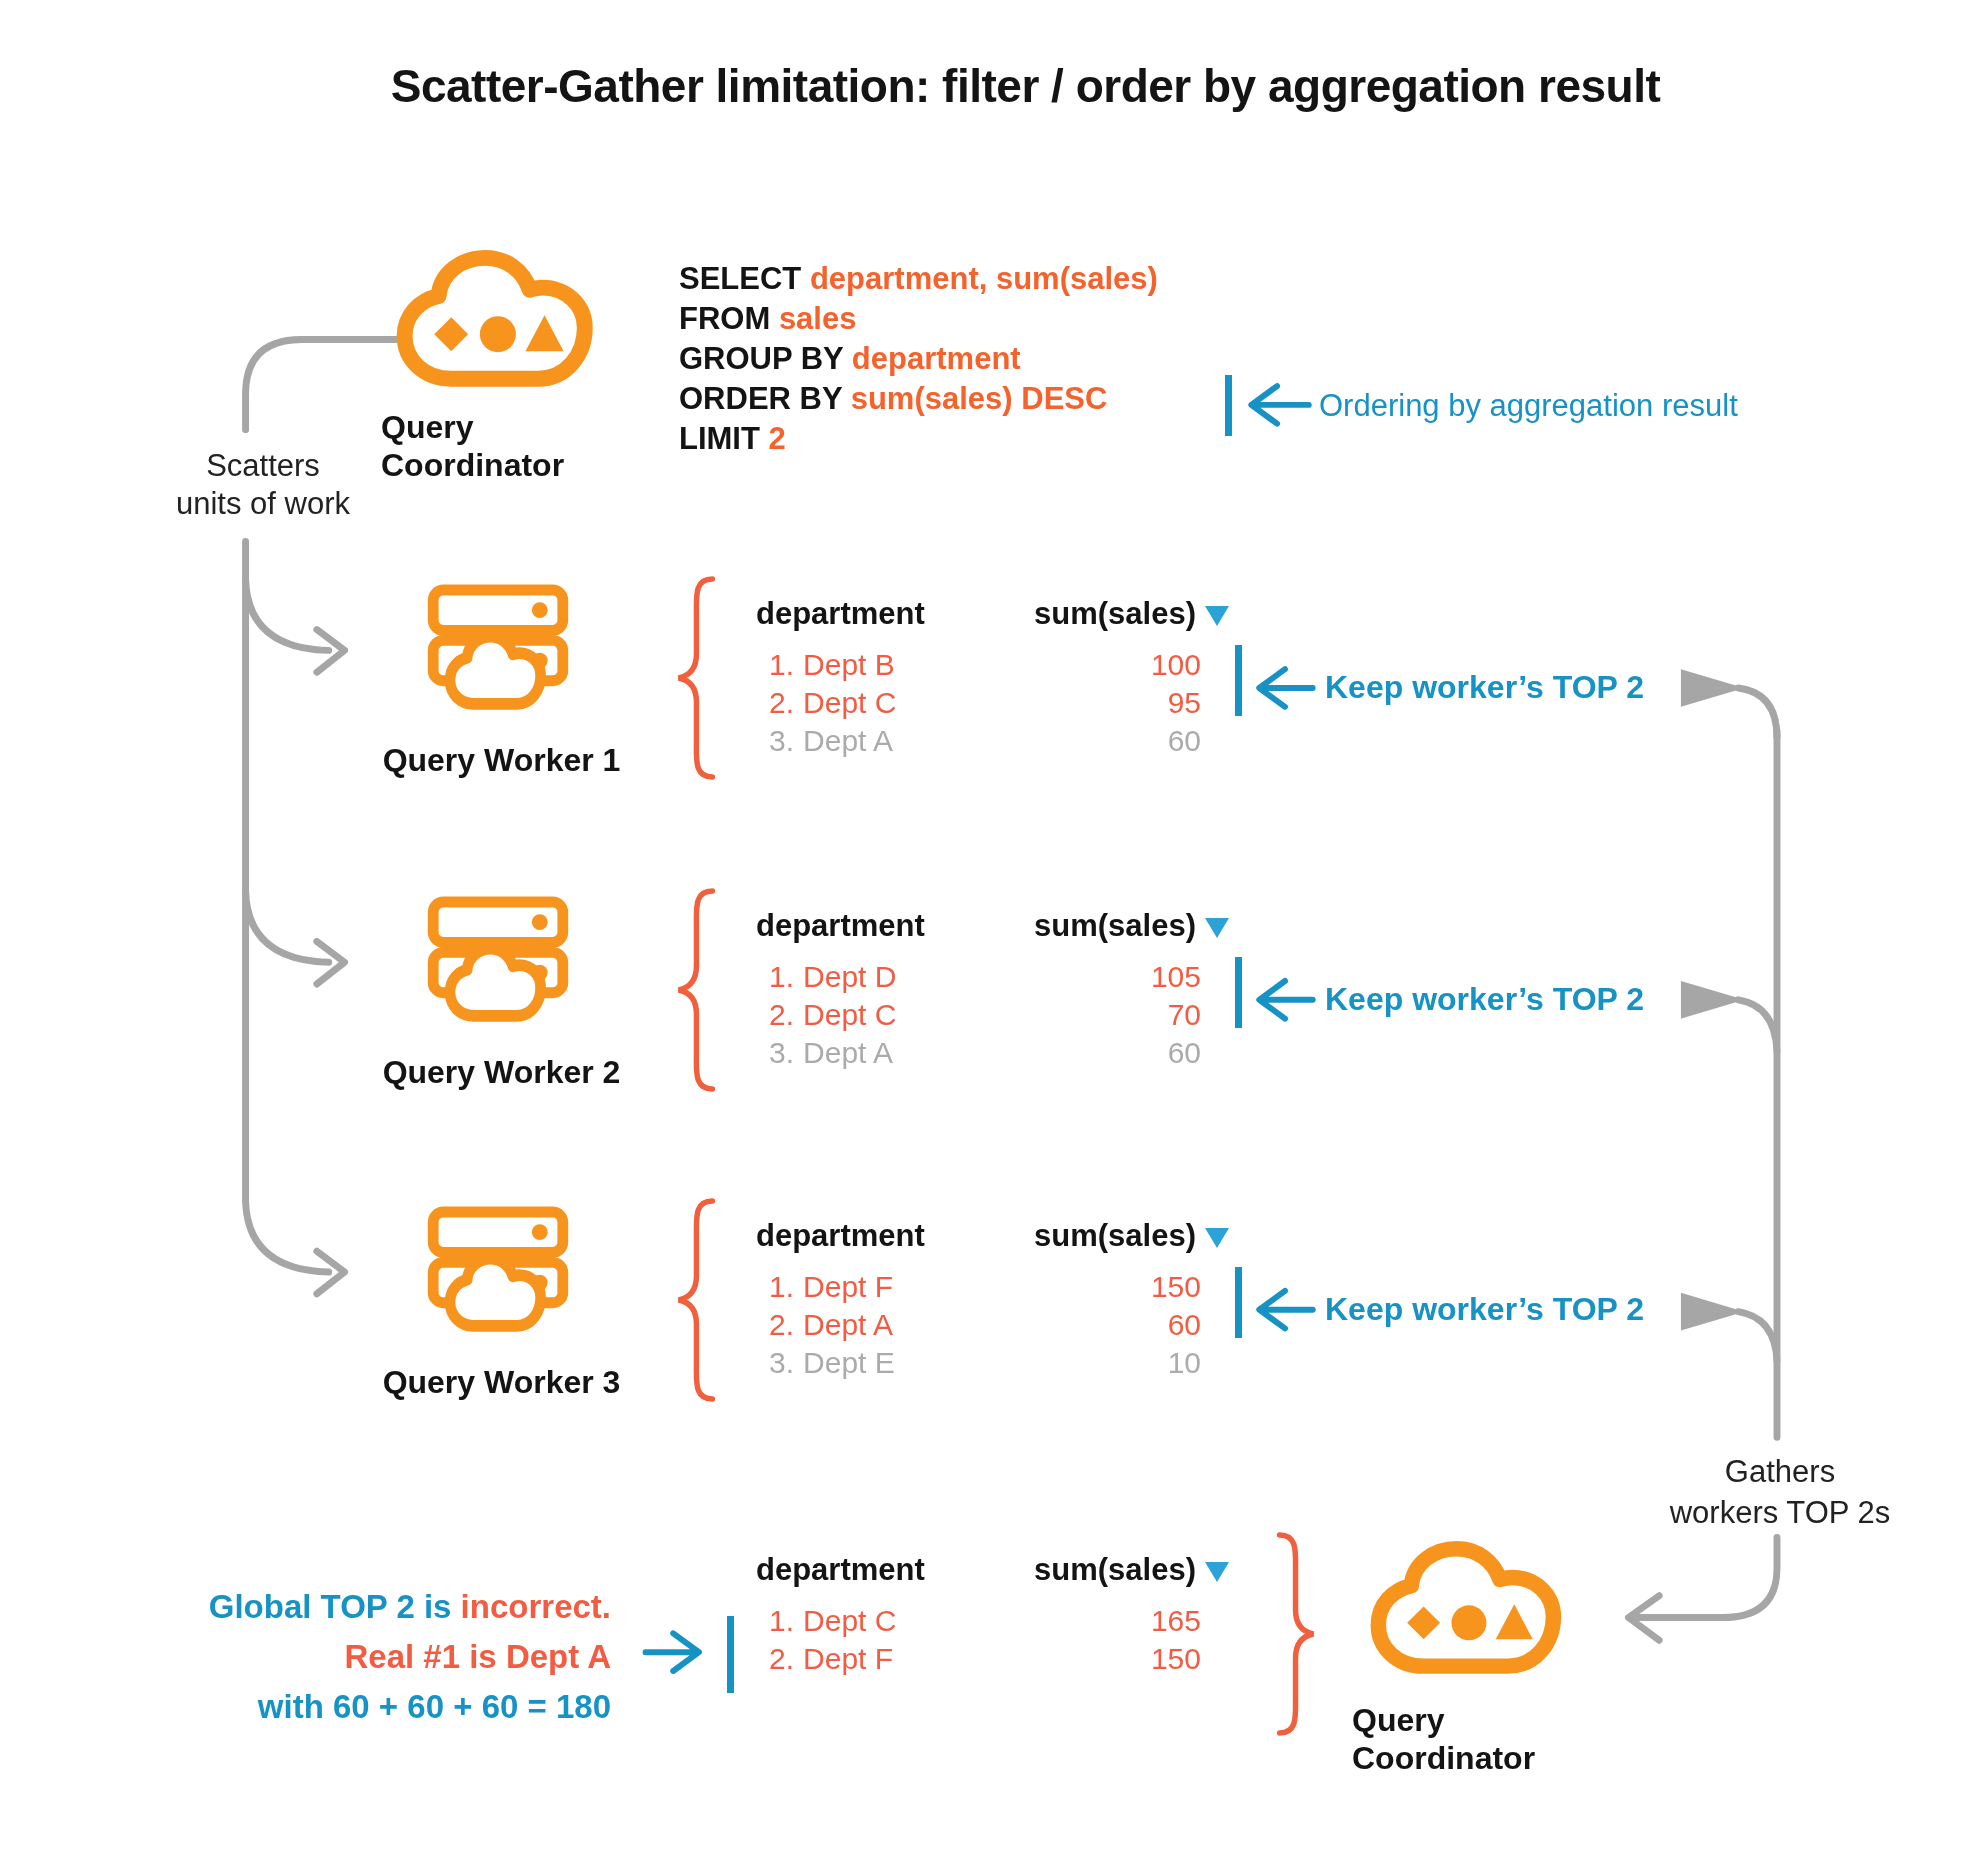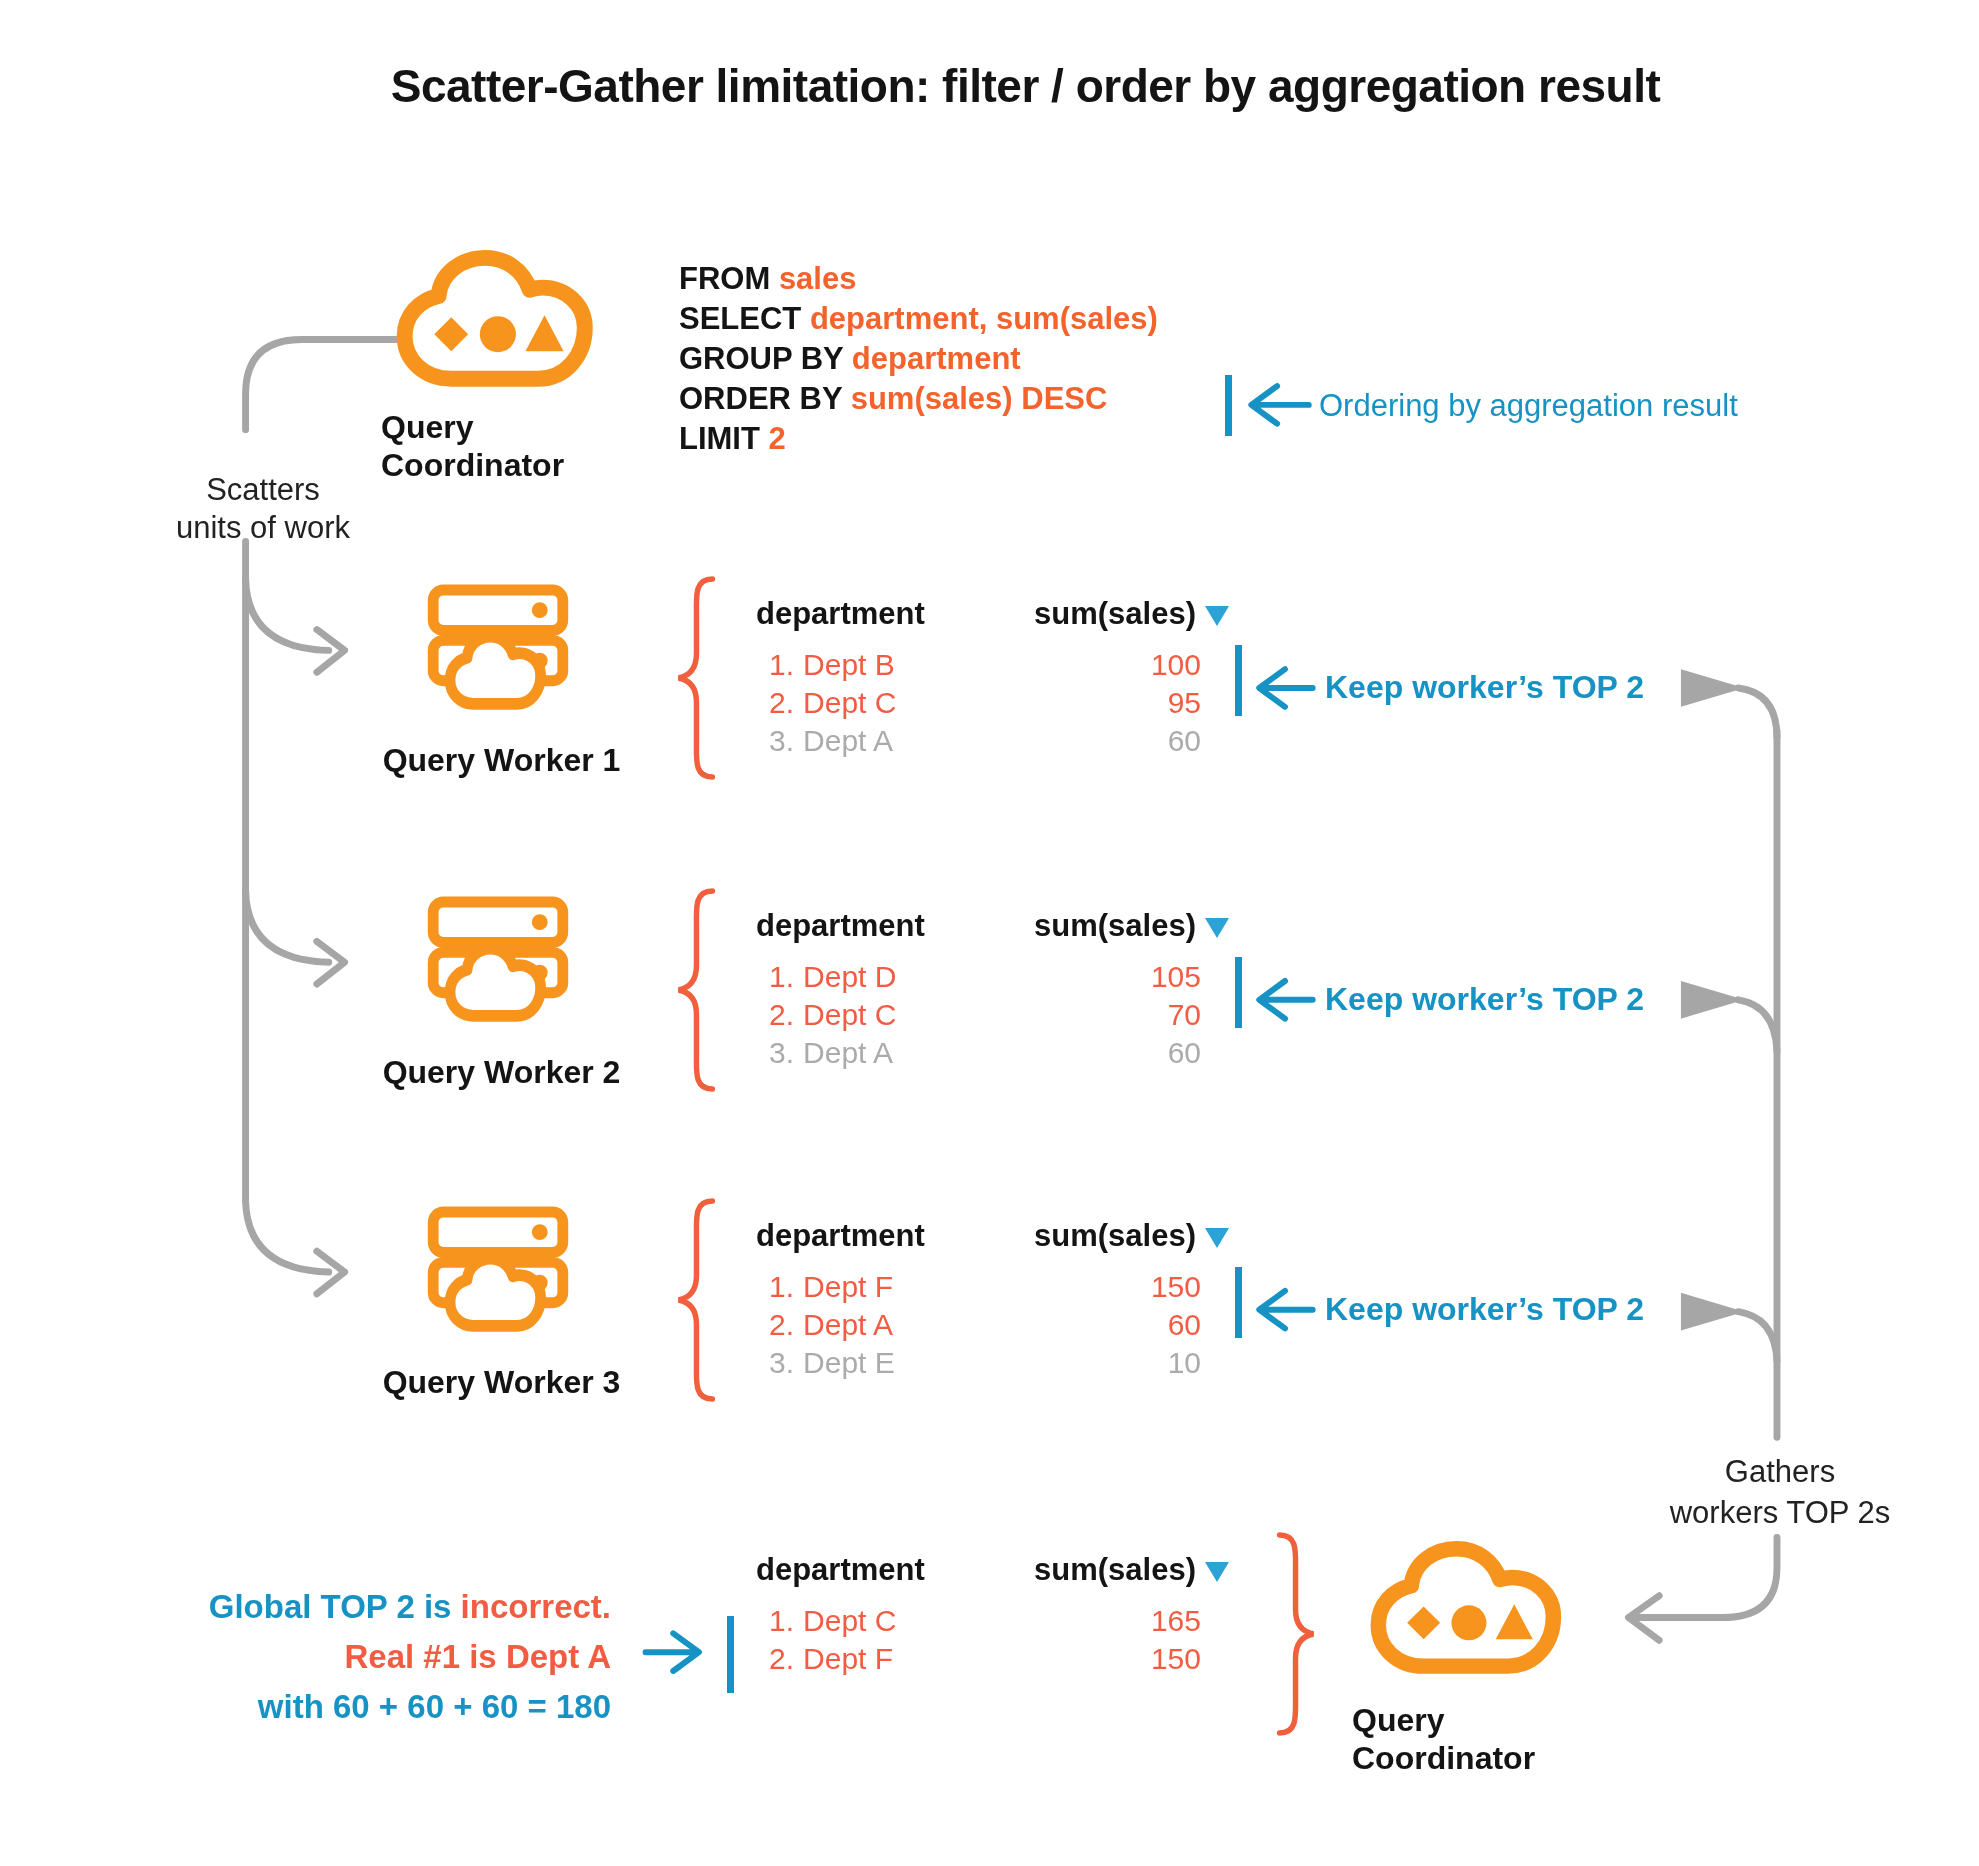--- a/index.html
+++ b/index.html
@@ -22,21 +22,21 @@
     font-size:32px; line-height:38px; color:var(--ink);
   }
   .coord-label.top    { left:381px;  top:408px; }
   .coord-label.bottom { left:1352px; top:1701px; }
 
   
   .sql { position:absolute; left:679px; top:259px; font-size:31px; font-weight:700; line-height:40px; color:var(--ink); white-space:nowrap; }
   .sql .o { color:var(--sql-orange); }
 
   
-  .scatters { position:absolute; left:149px; top:447px; width:228px; text-align:center; font-size:31px; line-height:38px; color:#222;margin-top:24px; }
+  .scatters { position:absolute; left:149px; top:447px; width:228px; text-align:center; font-size:31px; line-height:38px; color:#222; }
   .gathers  { position:absolute; left:1614px; top:1451px; width:332px; text-align:center; font-size:31px; line-height:41px; color:#222; }
   .ordering { position:absolute; left:1319px; top:388px; font-size:31px; color:var(--blue); white-space:nowrap; }
 
   .vbar { position:absolute; width:7px; background:var(--blue); }
   .bar-ordering { left:1225px; top:375px; height:61px; }
   .bar-final    { left:727px;  top:1616px; height:77px; }
 
   
   .worker { position:absolute; left:0; width:1979px; height:238px; }
   .w1 { top:584px; } .w2 { top:896px; } .w3 { top:1206px; }
@@ -114,22 +114,22 @@
     <polygon class="cl-shape" points="19,40 27,32 35,40 27,48"></polygon>
     <circle class="cl-shape" cx="49" cy="40" r="8.5"></circle>
     <polygon class="cl-shape" points="62,48 80,48 71,31"></polygon>
   </svg>
   <div class="coord-label top">
     <div>Query</div>
     <div>Coordinator</div>
   </div>
 
   <div class="sql">
+    <div><span>SELECT </span><span class="o">department, sum(sales)</span></div>
     <div><span>FROM </span><span class="o">sales</span></div>
-    <div><span>SELECT </span><span class="o">department, sum(sales)</span></div>
     <div><span>GROUP BY </span><span class="o">department</span></div>
     <div><span>ORDER BY </span><span class="o">sum(sales) DESC</span></div>
     <div><span>LIMIT </span><span class="o">2</span></div>
   </div>
 
   <div class="vbar bar-ordering"></div>
   <div class="ordering">Ordering by aggregation result</div>
 
   <div class="scatters">
     <div>Scatters</div>

